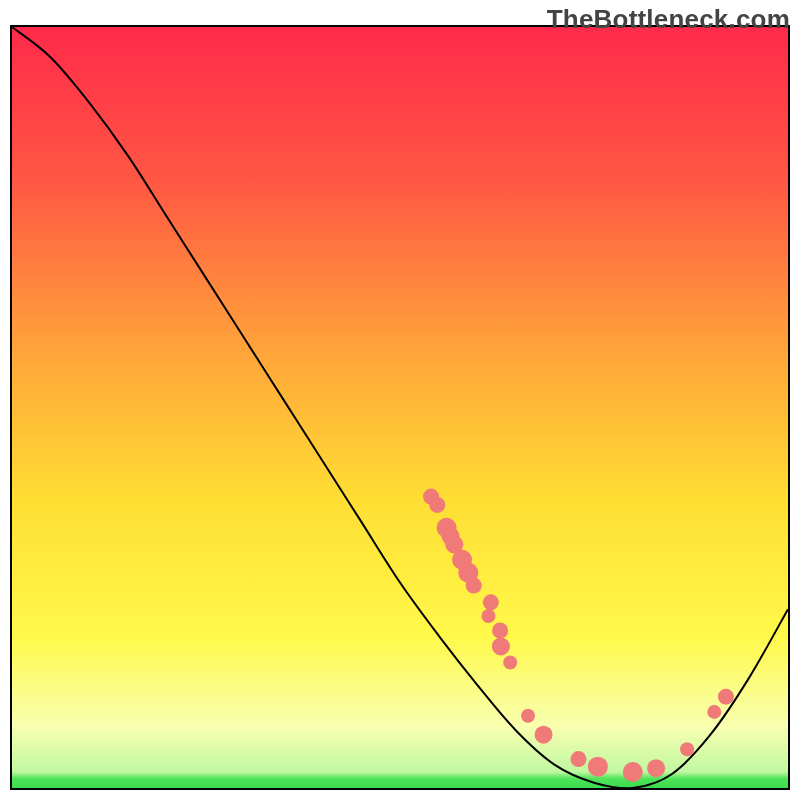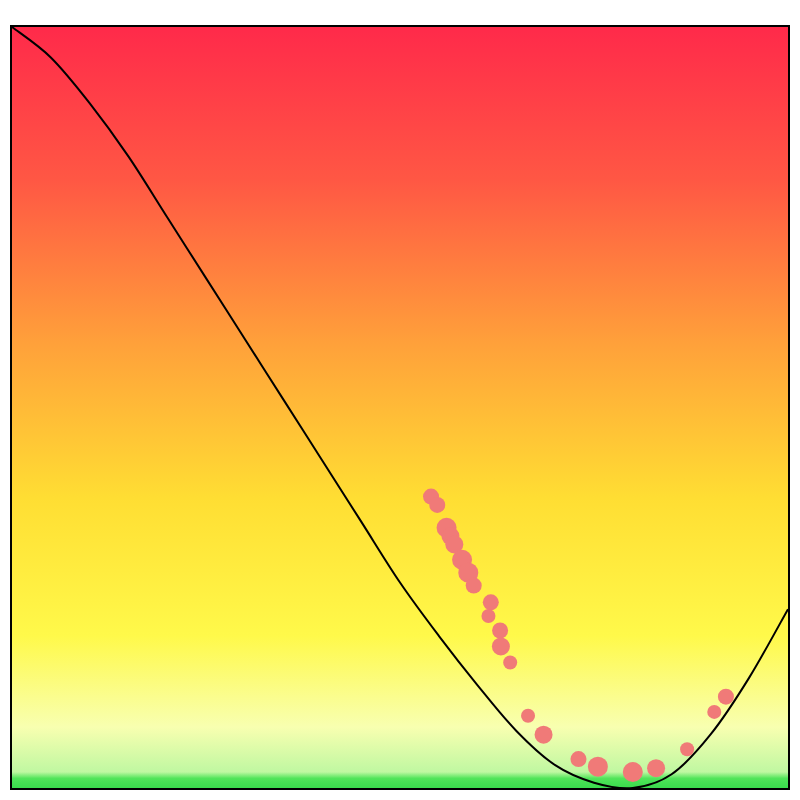--- a/index.html
+++ b/index.html
@@ -59,20 +59,21 @@
     z-index: 5;
   }
   svg.dots {
     z-index: 6;
   }
 </style>
 </head>
 <body>
 
 <div class="chart-container">
+  <div class="watermark">TheBottleneck.com</div>
   <div class="plot-frame">
     <svg class="gradient-bg" viewBox="0 0 776 761" preserveAspectRatio="none">
       <defs>
         <linearGradient id="bg-grad" x1="0" y1="0" x2="0" y2="1">
             <stop offset="0.00%" stop-color="#ff2a4a"></stop>
             <stop offset="20.00%" stop-color="#ff5744"></stop>
             <stop offset="42.00%" stop-color="#ffa23a"></stop>
             <stop offset="62.00%" stop-color="#ffde33"></stop>
             <stop offset="80.00%" stop-color="#fff94a"></stop>
             <stop offset="92.00%" stop-color="#f8ffb0"></stop>

